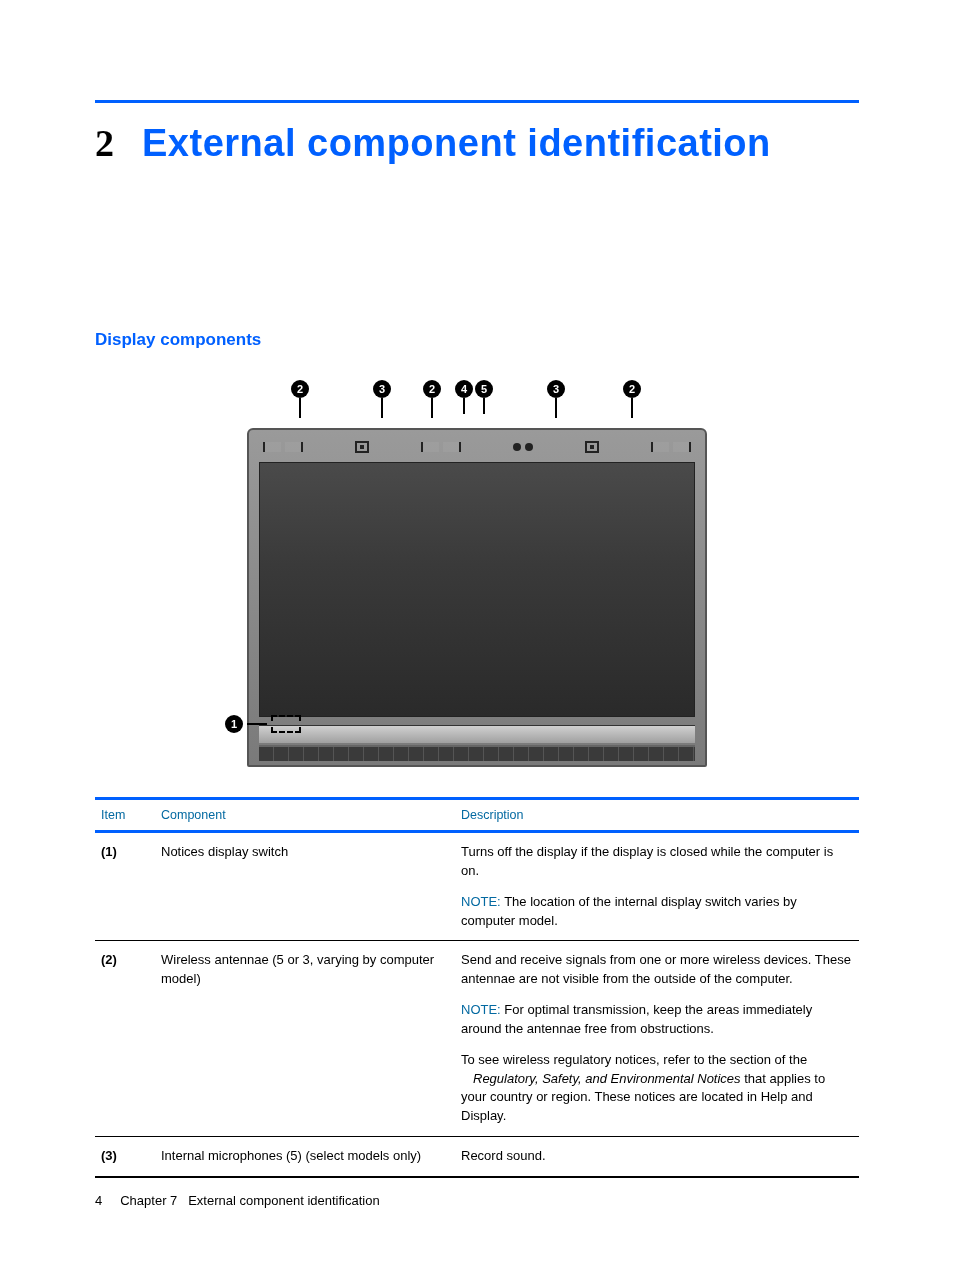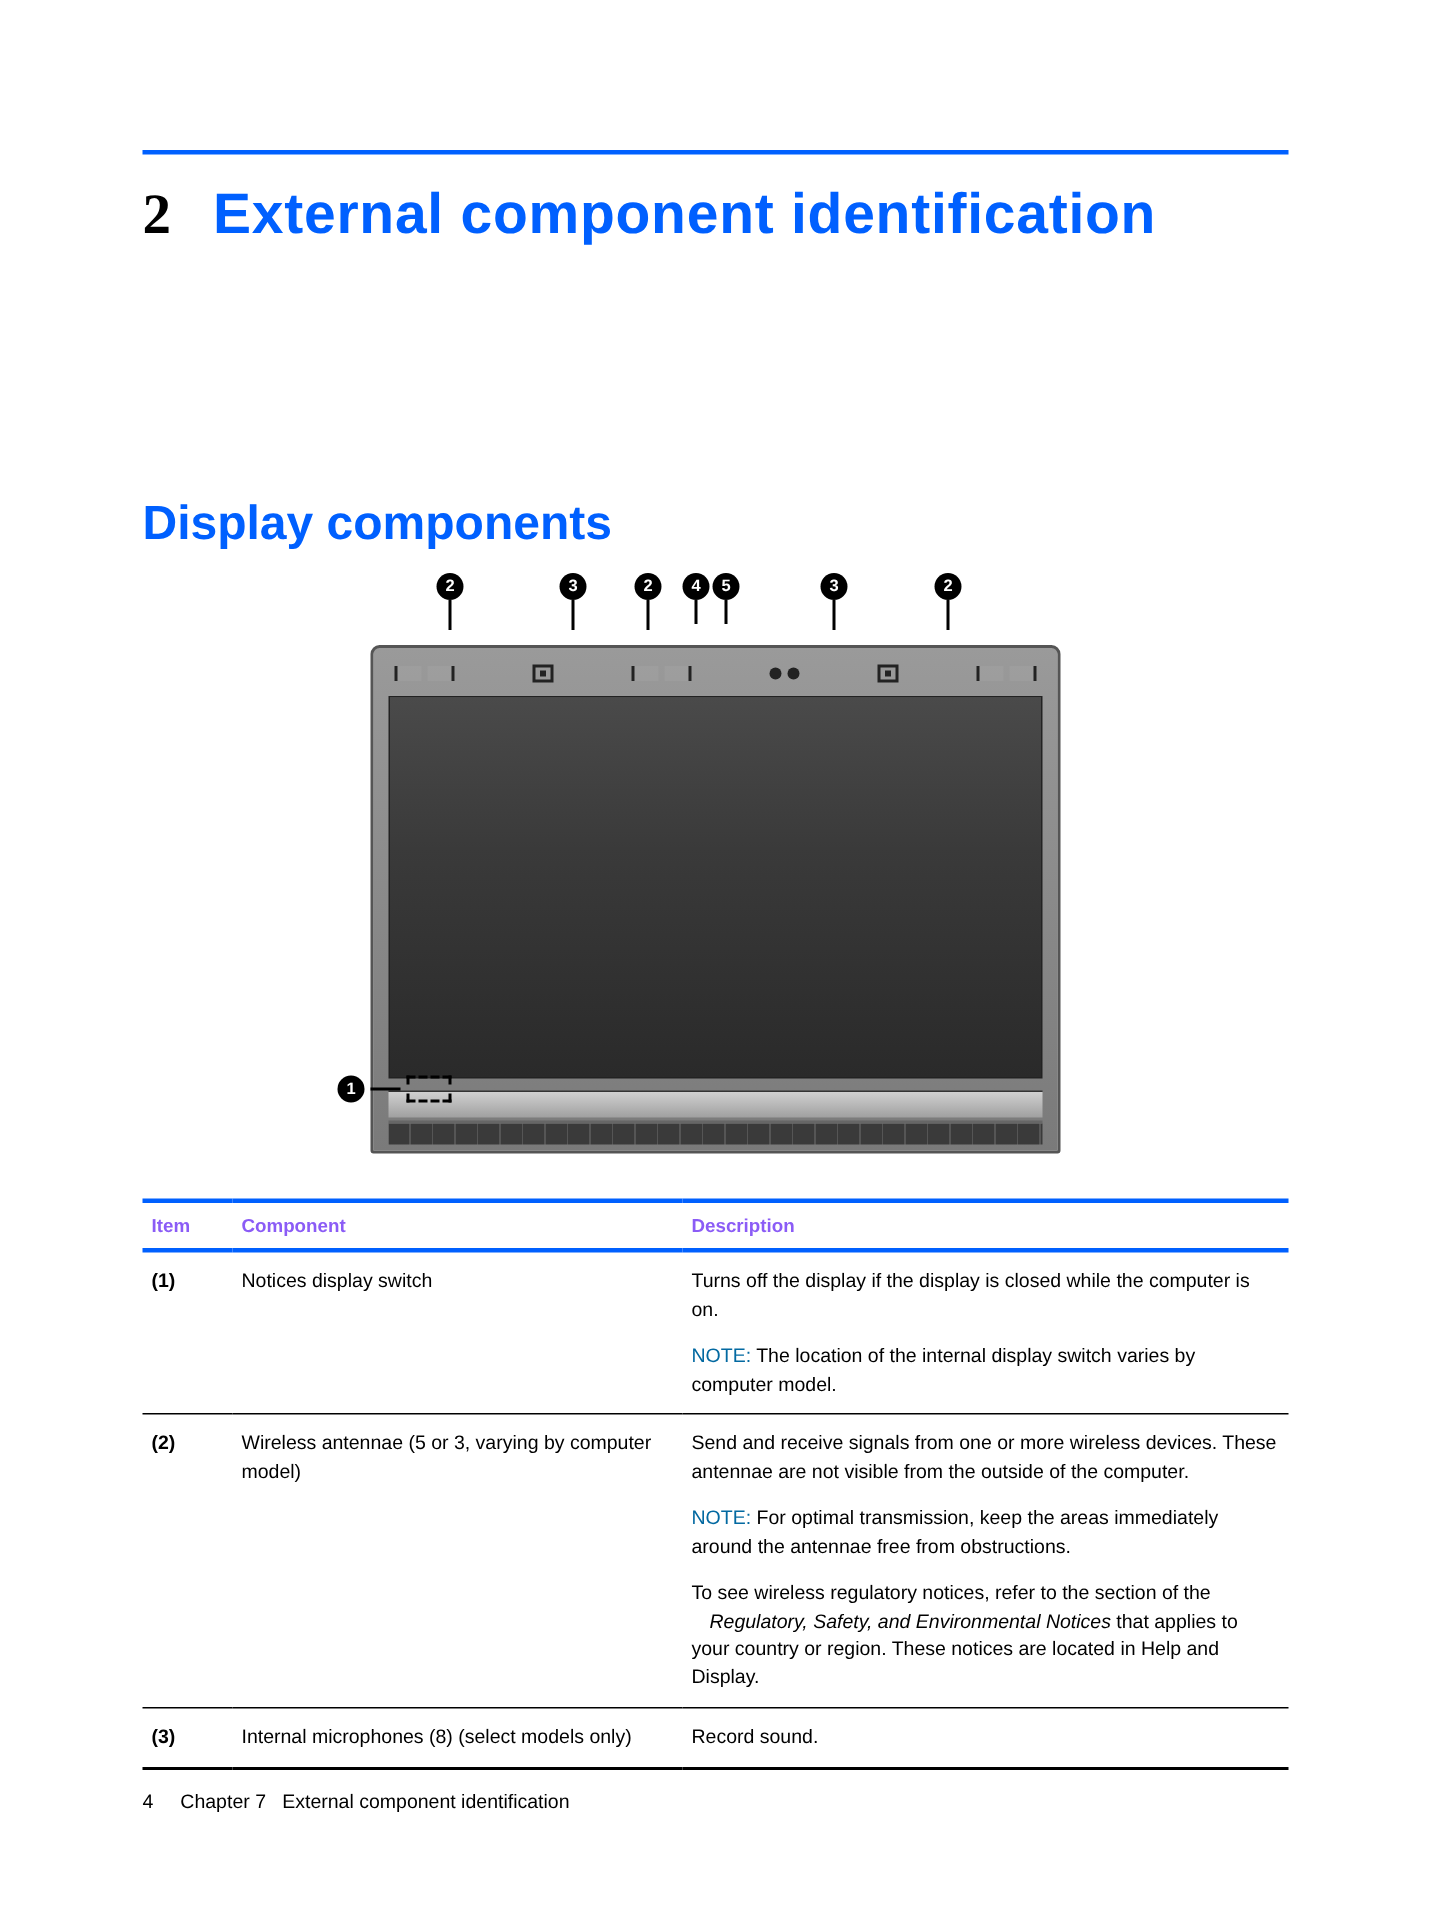--- a/index.html
+++ b/index.html
@@ -30,23 +30,23 @@
   .chapter-title {
     font-family: "Futura", "Trebuchet MS", "Arial", sans-serif;
     font-weight: bold;
     font-size: 38px;
     color: #0060ff;
     letter-spacing: 0.5px;
   }
   .section-heading {
     font-family: "Futura", "Trebuchet MS", "Arial", sans-serif;
     font-weight: bold;
-    font-size: 32px;
+    font-size: 17px;
     color: #0060ff;
-    margin-bottom: 15px;
+    margin-bottom: 30px;
   }
 
   
   .figure {
     width: 460px;
     margin: 0 auto 30px auto;
     position: relative;
   }
   .callouts-top {
     position: relative;
@@ -142,22 +142,22 @@
   }
 
   
   .components-table {
     width: 100%;
     font-size: 13px;
     border-collapse: collapse;
   }
   .components-table thead th {
     text-align: left;
-    font-weight: bold;
-    color: #8b5cf6;
+    font-weight: normal;
+    color: #0369a1;
     padding: 8px 6px;
     border-top: 3px solid #0060ff;
     border-bottom: 3px solid #0060ff;
     font-size: 12.5px;
   }
   .components-table td {
     padding: 10px 6px;
     vertical-align: top;
     border-bottom: 1px solid #000;
     line-height: 1.45;
@@ -276,21 +276,21 @@
           <span class="note-label">NOTE:</span>
           <span>For optimal transmission, keep the areas immediately around the antennae free from obstructions.</span>
         </div>
         <div class="desc-block">
           <span>To see wireless regulatory notices, refer to the section of the </span><span class="italic">Regulatory, Safety, and Environmental Notices</span><span> that applies to your country or region. These notices are located in Help and Display.</span>
         </div>
       </td>
     </tr>
     <tr>
       <td class="col-item">(3)</td>
-      <td>Internal microphones (8) (select models only)</td>
+      <td>Internal microphones (5) (select models only)</td>
       <td>
         <div class="desc-block">Record sound.</div>
       </td>
     </tr>
   </tbody>
 </table>
 
 <div class="page-footer">
   <span class="page-num">4</span>
   <span>

